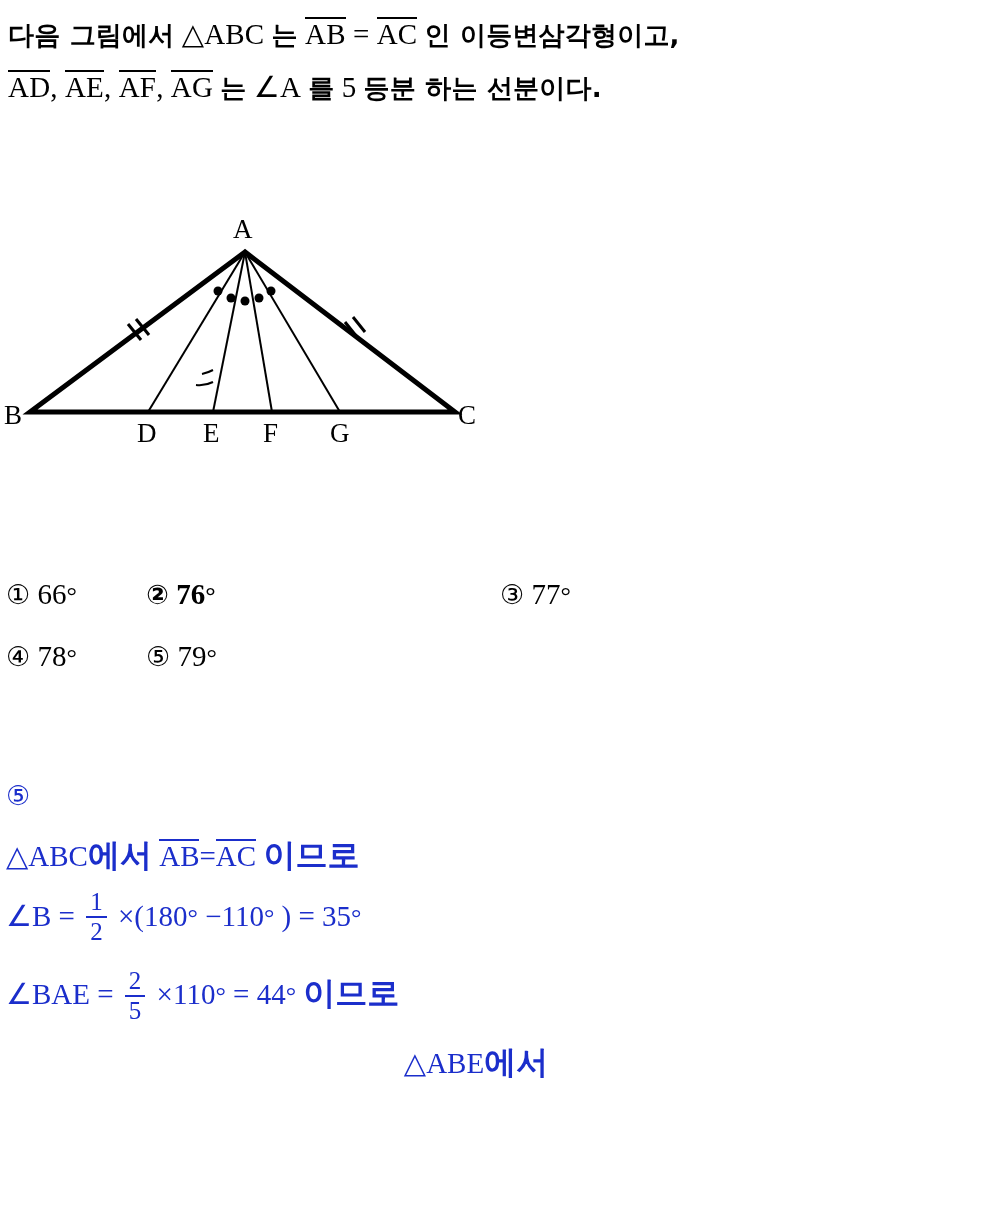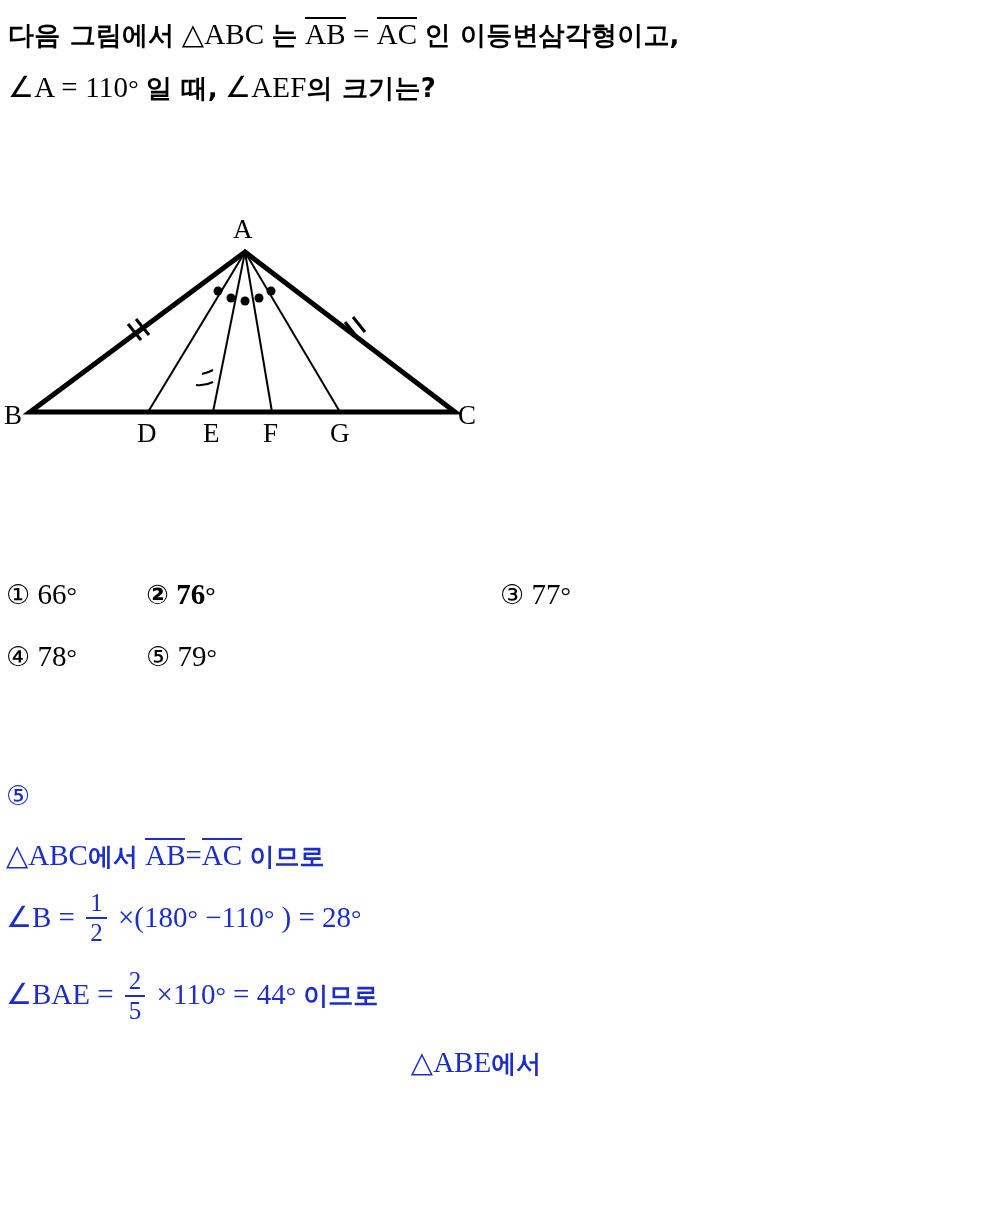--- a/index.html
+++ b/index.html
@@ -106,21 +106,21 @@
   .sol-line {
     font-size: 29px;
     line-height: 46px;
     white-space: nowrap;
     margin-bottom: 8px;
     font-family: "Liberation Serif", serif;
   }
   .sol-line .ko {
     font-family: "DejaVu Sans", sans-serif;
     font-weight: bold;
-    font-size: 25px;
+    font-size: 32px;
   }
   .frac {
     display: inline-block;
     vertical-align: middle;
     text-align: center;
     font-size: 25px;
     line-height: 1.12;
     margin: 0 4px;
     position: relative;
     top: -2px;
@@ -138,26 +138,32 @@
     <div class="q-line">
       <span class="ko">다음 그림에서</span>
       <span class="mth">△ABC</span>
       <span class="ko">는</span>
       <span class="mth ovl">AB</span>
       <span class="mth">=</span>
       <span class="mth ovl">AC</span>
       <span class="ko">인 이등변삼각형이고,</span>
     </div>
 
-
     <div class="q-line">
-      <span class="mth">∠A = 110</span><span class="mth deg">°</span>
-      <span class="ko">일 때,</span>
-      <span class="mth">∠AEF</span><span class="ko">의 크기는?</span>
-    </div>
+      <span class="mth ovl">AD</span><span class="mth">,</span>
+      <span class="mth ovl">AE</span><span class="mth">,</span>
+      <span class="mth ovl">AF</span><span class="mth">,</span>
+      <span class="mth ovl">AG</span>
+      <span class="ko">는</span>
+      <span class="mth">∠A</span>
+      <span class="ko">를</span>
+      <span class="mth">5</span>
+      <span class="ko">등분 하는 선분이다.</span>
+    </div>
+
   </div>
 
   <div class="figure">
     <svg width="560" height="250" viewBox="0 0 560 250">
 
       <polygon points="245,30 30,190 455,190" fill="none" stroke="#000000" stroke-width="5"></polygon>
 
       <line x1="245" y1="30" x2="148" y2="190" stroke="#000000" stroke-width="2"></line>
       <line x1="245" y1="30" x2="213" y2="190" stroke="#000000" stroke-width="2"></line>
       <line x1="245" y1="30" x2="272" y2="190" stroke="#000000" stroke-width="2"></line>
@@ -227,21 +233,21 @@
     </div>
 
     <div class="sol-line" style="line-height:58px;">
       <span>∠B =</span>
       <span class="frac">
         <span class="num">1</span>
         <span class="den">2</span>
       </span>
       <span>×(180</span><span class="deg">°</span>
       <span>−110</span><span class="deg">°</span>
-      <span>) = 28</span><span class="deg">°</span>
+      <span>) = 35</span><span class="deg">°</span>
     </div>
 
     <div class="sol-line" style="line-height:58px; margin-top:16px;">
       <span>∠BAE =</span>
       <span class="frac">
         <span class="num">2</span>
         <span class="den">5</span>
       </span>
       <span>×110</span><span class="deg">°</span>
       <span>= 44</span><span class="deg">°</span>

